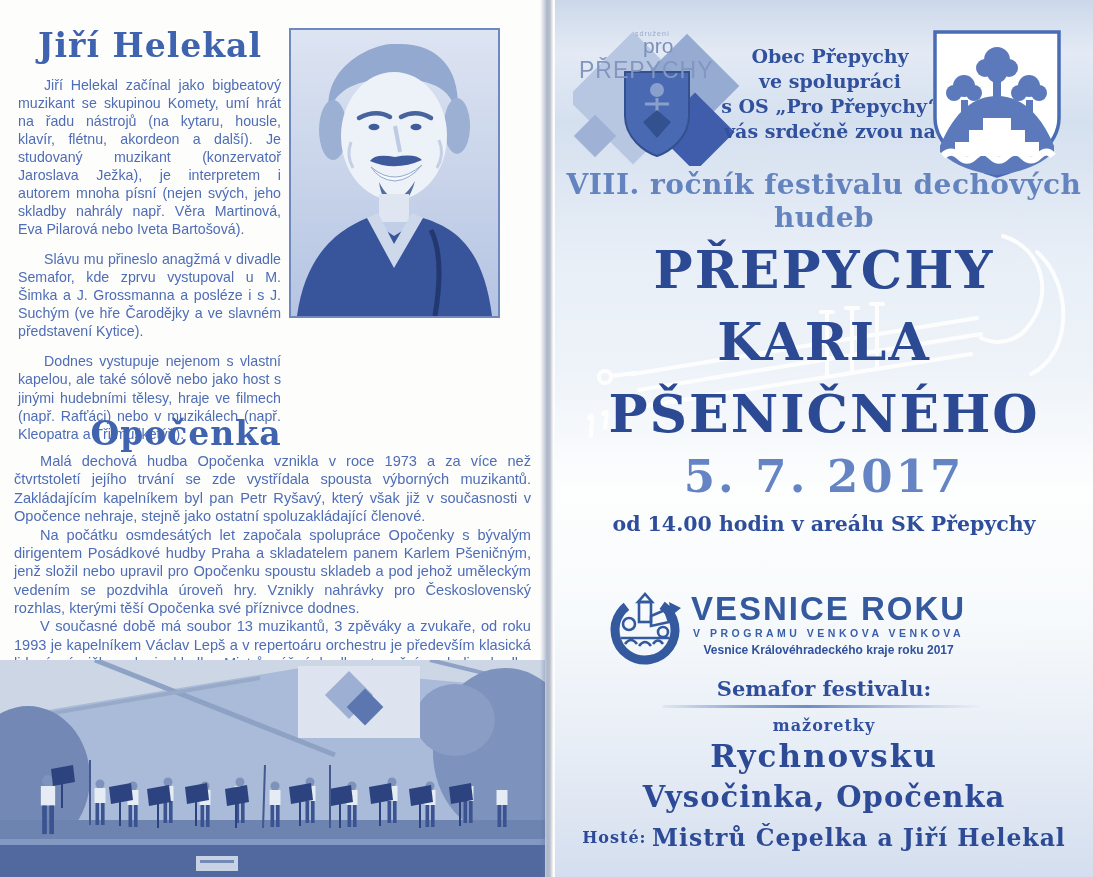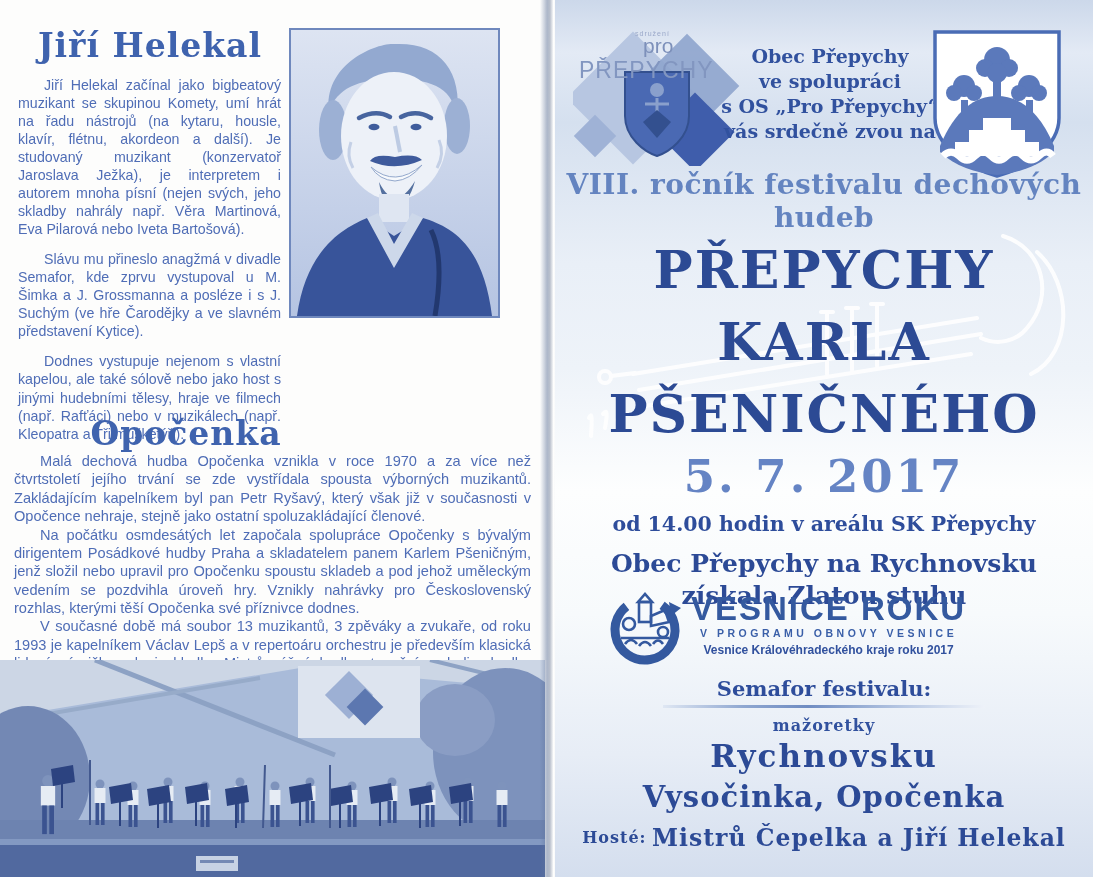--- a/index.html
+++ b/index.html
@@ -110,21 +110,21 @@
         <rect x="88" y="164" width="30" height="28" fill="#dfe6f2"></rect>
         <path d="M6,286 C16,214 58,196 76,188 L103,206 L132,188 C158,196 192,212 201,286 Z" fill="#38549a"></path>
         <path d="M76,188 L103,238 L132,188 L121,183 L103,214 L87,183 Z" fill="#cdd8ea"></path>
         <path d="M140,200 C150,220 150,250 144,286" stroke="#22386f" stroke-width="5" fill="none"></path>
       </svg>
     </div>
 
     <div class="lp-head" id="opocenka-title">Opočenka</div>
 
     <div class="wide-col">
-      <p>Malá dechová hudba Opočenka vznikla v roce 1970 a za více než čtvrtstoletí jejího trvání se zde vystřídala spousta výborných muzikantů. Zakládajícím kapelníkem byl pan Petr Ryšavý, který však již v současnosti v Opočence nehraje, stejně jako ostatní spoluzakládající členové.</p>
+      <p>Malá dechová hudba Opočenka vznikla v roce 1973 a za více než čtvrtstoletí jejího trvání se zde vystřídala spousta výborných muzikantů. Zakládajícím kapelníkem byl pan Petr Ryšavý, který však již v současnosti v Opočence nehraje, stejně jako ostatní spoluzakládající členové.</p>
       <p>Na počátku osmdesátých let započala spolupráce Opočenky s bývalým dirigentem Posádkové hudby Praha a skladatelem panem Karlem Pšeničným, jenž složil nebo upravil pro Opočenku spoustu skladeb a pod jehož uměleckým vedením se pozdvihla úroveň hry. Vznikly nahrávky pro Československý rozhlas, kterými těší Opočenka své příznivce dodnes.</p>
       <p>V současné době má soubor 13 muzikantů, 3 zpěváky a zvukaře, od roku 1993 je kapelníkem Václav Lepš a v repertoáru orchestru je především klasická lidová písnička, ale i skladby Mistrů vážné hudby, taneční melodie, hudba šedesátých let, či známé skladby od skupin Beatles, ABBA a dalších.</p>
     </div>
 
     <div class="band-photo">
       <svg width="545" height="217" viewBox="0 0 545 217">
         <defs>
           <g id="musician">
             <circle cx="0" cy="-24" r="4.5" fill="#7e93bc"></circle>
             <rect x="-5.5" y="-20" width="11" height="15" fill="#e6ecf4"></rect>
@@ -253,42 +253,38 @@
     <div class="rp-center big-title">
       <div>PŘEPYCHY</div>
       <div>KARLA</div>
       <div>PŠENIČNÉHO</div>
     </div>
 
     <div class="rp-center date-line">5. 7. 2017</div>
 
     <div class="rp-center venue-line">od 14.00 hodin v areálu SK Přepychy</div>
 
-    <div class="rp-center ribbon">
-      <div>Obec Přepychy na Rychnovsku</div>
-      <div>získala Zlatou stuhu</div>
-    </div>
 
     <div class="vesnice-row">
       <svg width="76" height="76" viewBox="0 0 76 76">
         <circle cx="38" cy="38" r="30" fill="none" stroke="#34599f" stroke-width="9" stroke-dasharray="150 38" transform="rotate(-55 38 38)"></circle>
         <polygon points="62,10 74,16 64,24" fill="#34599f"></polygon>
         <g stroke="#34599f" stroke-width="2.6" fill="none">
           <polygon points="31,10 38,2 45,10"></polygon>
           <rect x="32" y="10" width="12" height="20"></rect>
           <polygon points="44,24 58,18 62,30 44,34"></polygon>
           <circle cx="22" cy="32" r="6"></circle>
           <circle cx="56" cy="40" r="5"></circle>
           <path d="M14,46 H62"></path>
           <path d="M18,52 q6,-8 12,0 M32,54 q6,-8 12,0 M46,52 q5,-7 10,0"></path>
         </g>
       </svg>
       <div class="vesnice-text">
         <div class="vesnice-title">VESNICE ROKU</div>
-        <div class="vesnice-sub">V PROGRAMU OBNOVY VESNICE</div>
+        <div class="vesnice-sub">V PROGRAMU VENKOVA VENKOVA</div>
         <div class="vesnice-cap">Vesnice Královéhradeckého kraje roku 2017</div>
       </div>
     </div>
 
     <div class="rp-center program-head">Semafor festivalu:</div>
     <div class="program-rule"></div>
 
     <div class="rp-center mazoretky">mažoretky</div>
 
     <div class="rp-center band1">Rychnovsku</div>

